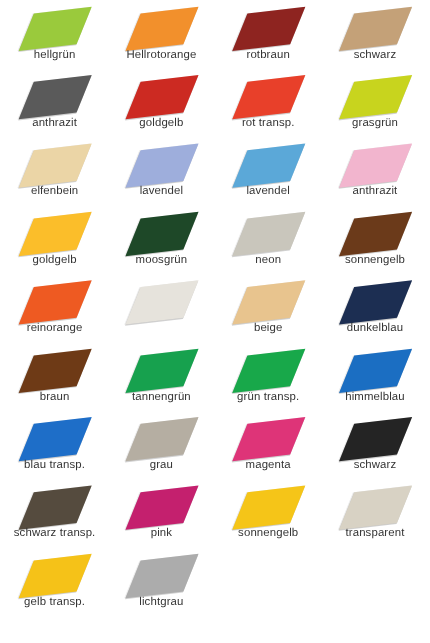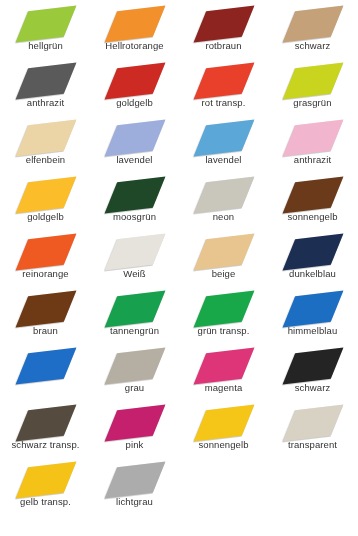--- a/index.html
+++ b/index.html
@@ -167,21 +167,20 @@
     <div class="swatch-cell">
       <div class="chip-wrap">
         <div class="chip" style="background: rgb(238, 90, 34);"></div>
       </div>
       <div class="swatch-label">reinorange</div>
     </div>
     <div class="swatch-cell">
       <div class="chip-wrap">
         <div class="chip" style="background: rgb(230, 227, 220);"></div>
       </div>
-      <div class="swatch-label">Weiß</div>
     </div>
     <div class="swatch-cell">
       <div class="chip-wrap">
         <div class="chip" style="background: rgb(232, 196, 142);"></div>
       </div>
       <div class="swatch-label">beige</div>
     </div>
     <div class="swatch-cell">
       <div class="chip-wrap">
         <div class="chip" style="background: rgb(28, 46, 82);"></div>
@@ -209,20 +208,21 @@
     <div class="swatch-cell">
       <div class="chip-wrap">
         <div class="chip" style="background: rgb(27, 110, 194);"></div>
       </div>
       <div class="swatch-label">himmelblau</div>
     </div>
     <div class="swatch-cell">
       <div class="chip-wrap">
         <div class="chip" style="background: rgb(30, 110, 200);"></div>
       </div>
+      <div class="swatch-label">blau transp.</div>
     </div>
     <div class="swatch-cell">
       <div class="chip-wrap">
         <div class="chip" style="background: rgb(181, 174, 162);"></div>
       </div>
       <div class="swatch-label">grau</div>
     </div>
     <div class="swatch-cell">
       <div class="chip-wrap">
         <div class="chip" style="background: rgb(222, 52, 120);"></div>

